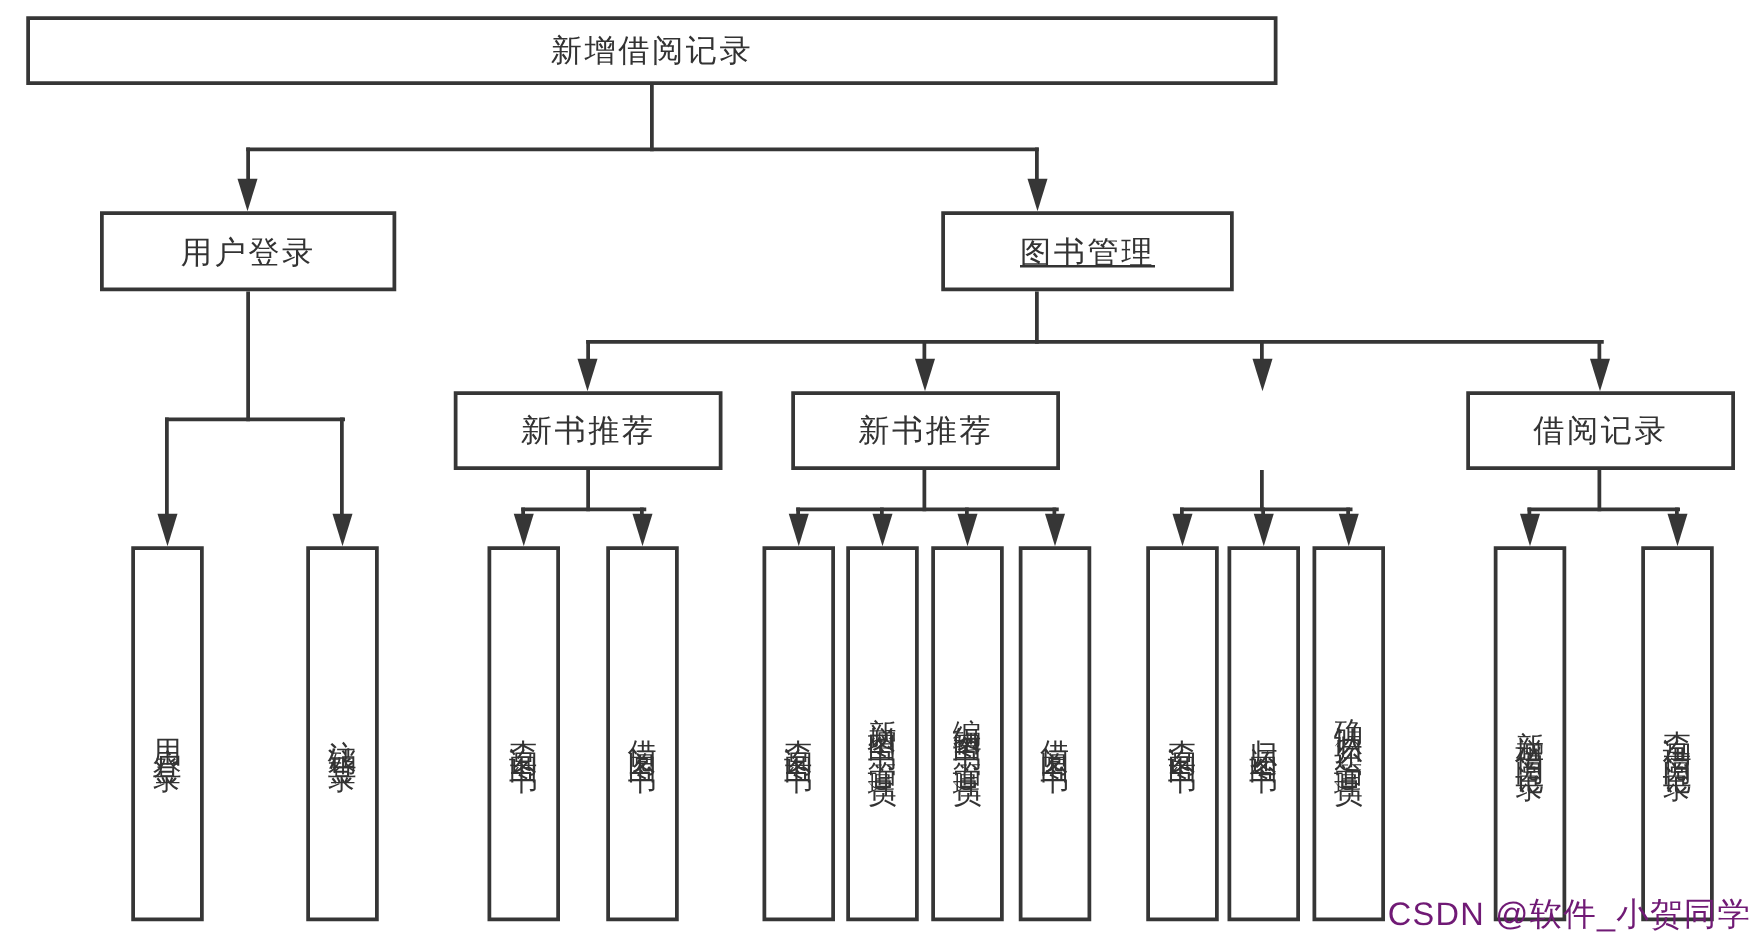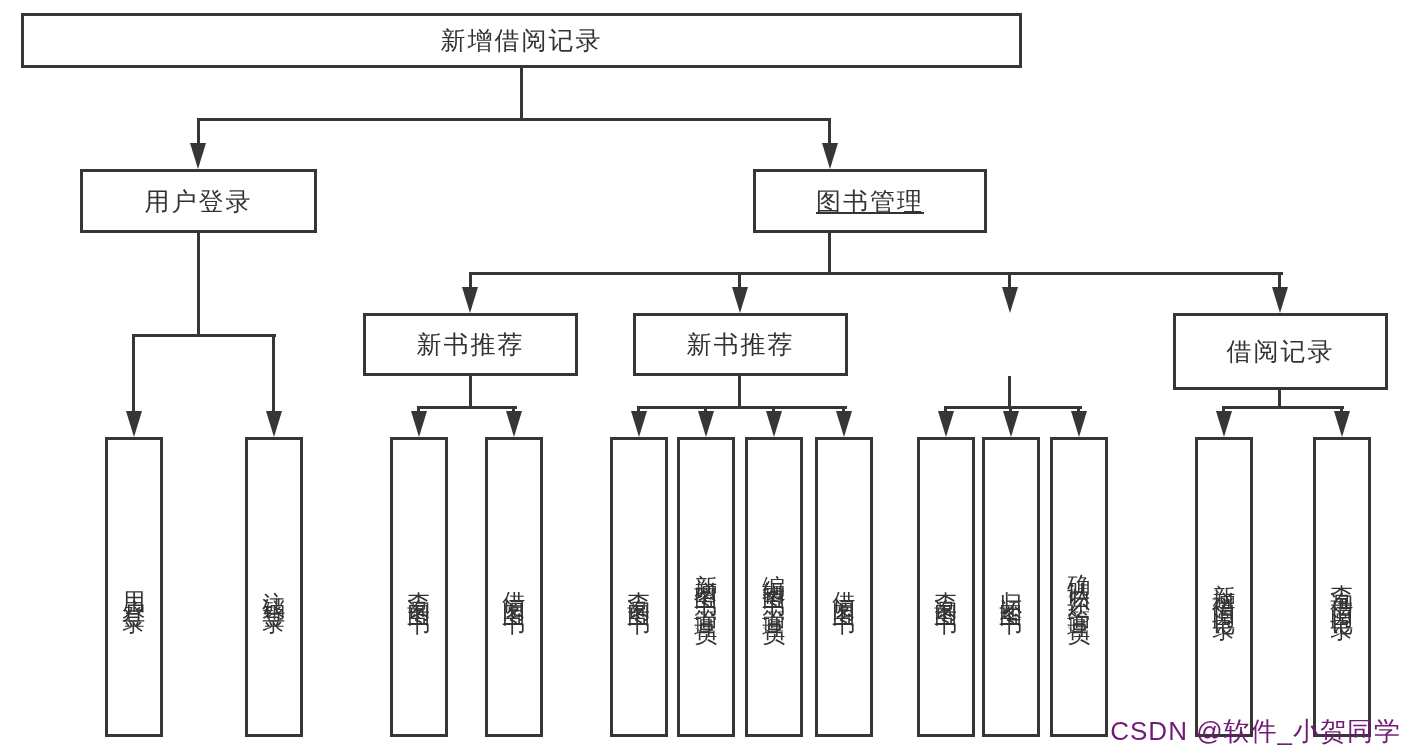--- a/index.html
+++ b/index.html
@@ -67,21 +67,21 @@
   <div class="node" style="left:753px; top:169px; width:234px; height:64px;text-decoration:underline;">
     <span>图书管理</span>
   </div>
 
   <div class="node" style="left:363px; top:313px; width:215px; height:63px;">
     <span>新书推荐</span>
   </div>
   <div class="node" style="left:633px; top:313px; width:215px; height:63px;">
     <span>新书推荐</span>
   </div>
-  <div class="node" style="left:1173px; top:313px; width:215px; height:77px;">
+  <div class="node" style="left:1173px; top:313px; width:215px; height:63px;">
     <span>借阅记录</span>
   </div>
 
   <div class="node vnode" style="left:105px; top:437px; width:58px; height:300px;">
     <span class="vtext">用户登录</span>
   </div>
   <div class="node vnode" style="left:245px; top:437px; width:58px; height:300px;">
     <span class="vtext">注销登录</span>
   </div>
   <div class="node vnode" style="left:390px; top:437px; width:58px; height:300px;">

